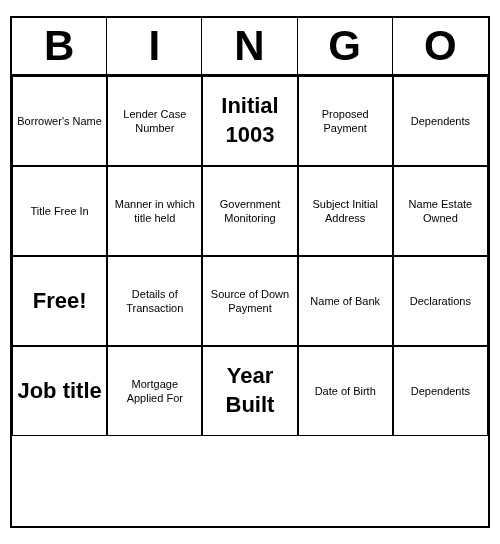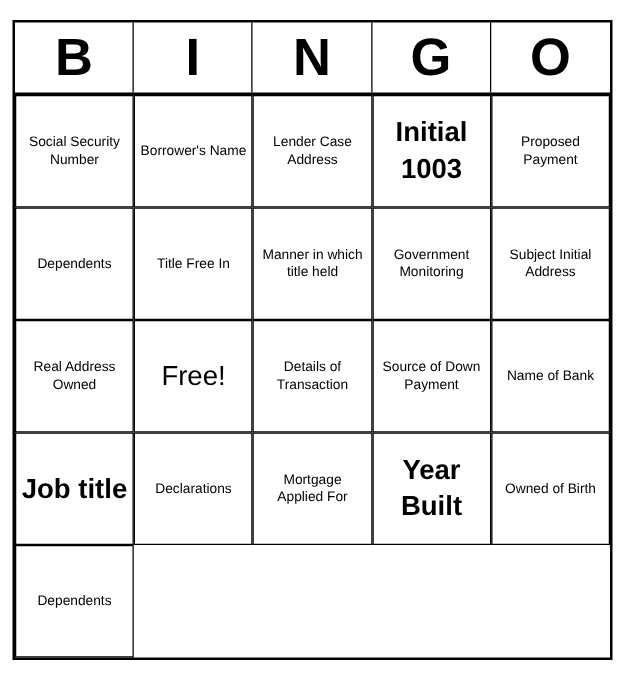--- a/index.html
+++ b/index.html
@@ -60,21 +60,21 @@
       position: relative;
     }
 
     .bingo-cell.large-text {
       font-size: 22px;
       font-weight: bold;
     }
 
     .bingo-cell.free {
       font-size: 22px;
-      font-weight: normal;
+      font-weight: bold;
     }
 
     .bingo-cell-inner {
       display: flex;
       flex-direction: column;
       align-items: center;
       justify-content: center;
       width: 100%;
       height: 100%;
     }
@@ -84,28 +84,25 @@
 
 <div class="bingo-card">
   <div class="bingo-header">
   <div class="bingo-header-cell">B</div>
       <div class="bingo-header-cell">I</div>
       <div class="bingo-header-cell">N</div>
       <div class="bingo-header-cell">G</div>
       <div class="bingo-header-cell">O</div>
     </div>
   <div class="bingo-grid">
-  <div class="bingo-cell">
-        <div class="bingo-cell-inner">Social Security Number</div>
-      </div>
       <div class="bingo-cell">
         <div class="bingo-cell-inner">Borrower's Name</div>
       </div>
       <div class="bingo-cell">
-        <div class="bingo-cell-inner">Lender Case Address</div>
+        <div class="bingo-cell-inner">Lender Case Number</div>
       </div>
       <div class="bingo-cell large-text">
         <div class="bingo-cell-inner">Initial 1003</div>
       </div>
       <div class="bingo-cell">
         <div class="bingo-cell-inner">Proposed Payment</div>
       </div>
       <div class="bingo-cell">
         <div class="bingo-cell-inner">Dependents</div>
       </div>
@@ -115,46 +112,46 @@
       <div class="bingo-cell">
         <div class="bingo-cell-inner">Manner in which title held</div>
       </div>
       <div class="bingo-cell">
         <div class="bingo-cell-inner">Government Monitoring</div>
       </div>
       <div class="bingo-cell">
         <div class="bingo-cell-inner">Subject Initial Address</div>
       </div>
       <div class="bingo-cell">
-        <div class="bingo-cell-inner">Real Address Owned</div>
+        <div class="bingo-cell-inner">Name Estate Owned</div>
       </div>
       <div class="bingo-cell free">
         <div class="bingo-cell-inner">Free!</div>
       </div>
       <div class="bingo-cell">
         <div class="bingo-cell-inner">Details of Transaction</div>
       </div>
       <div class="bingo-cell">
         <div class="bingo-cell-inner">Source of Down Payment</div>
       </div>
       <div class="bingo-cell">
         <div class="bingo-cell-inner">Name of Bank</div>
       </div>
+      <div class="bingo-cell">
+        <div class="bingo-cell-inner">Declarations</div>
+      </div>
       <div class="bingo-cell large-text">
         <div class="bingo-cell-inner">Job title</div>
-      </div>
-      <div class="bingo-cell">
-        <div class="bingo-cell-inner">Declarations</div>
       </div>
       <div class="bingo-cell">
         <div class="bingo-cell-inner">Mortgage Applied For</div>
       </div>
       <div class="bingo-cell large-text">
         <div class="bingo-cell-inner">Year Built</div>
       </div>
       <div class="bingo-cell">
-        <div class="bingo-cell-inner">Owned of Birth</div>
+        <div class="bingo-cell-inner">Date of Birth</div>
       </div>
       <div class="bingo-cell">
         <div class="bingo-cell-inner">Dependents</div>
       </div>
     </div>
 </div>
 
 </body></html>

